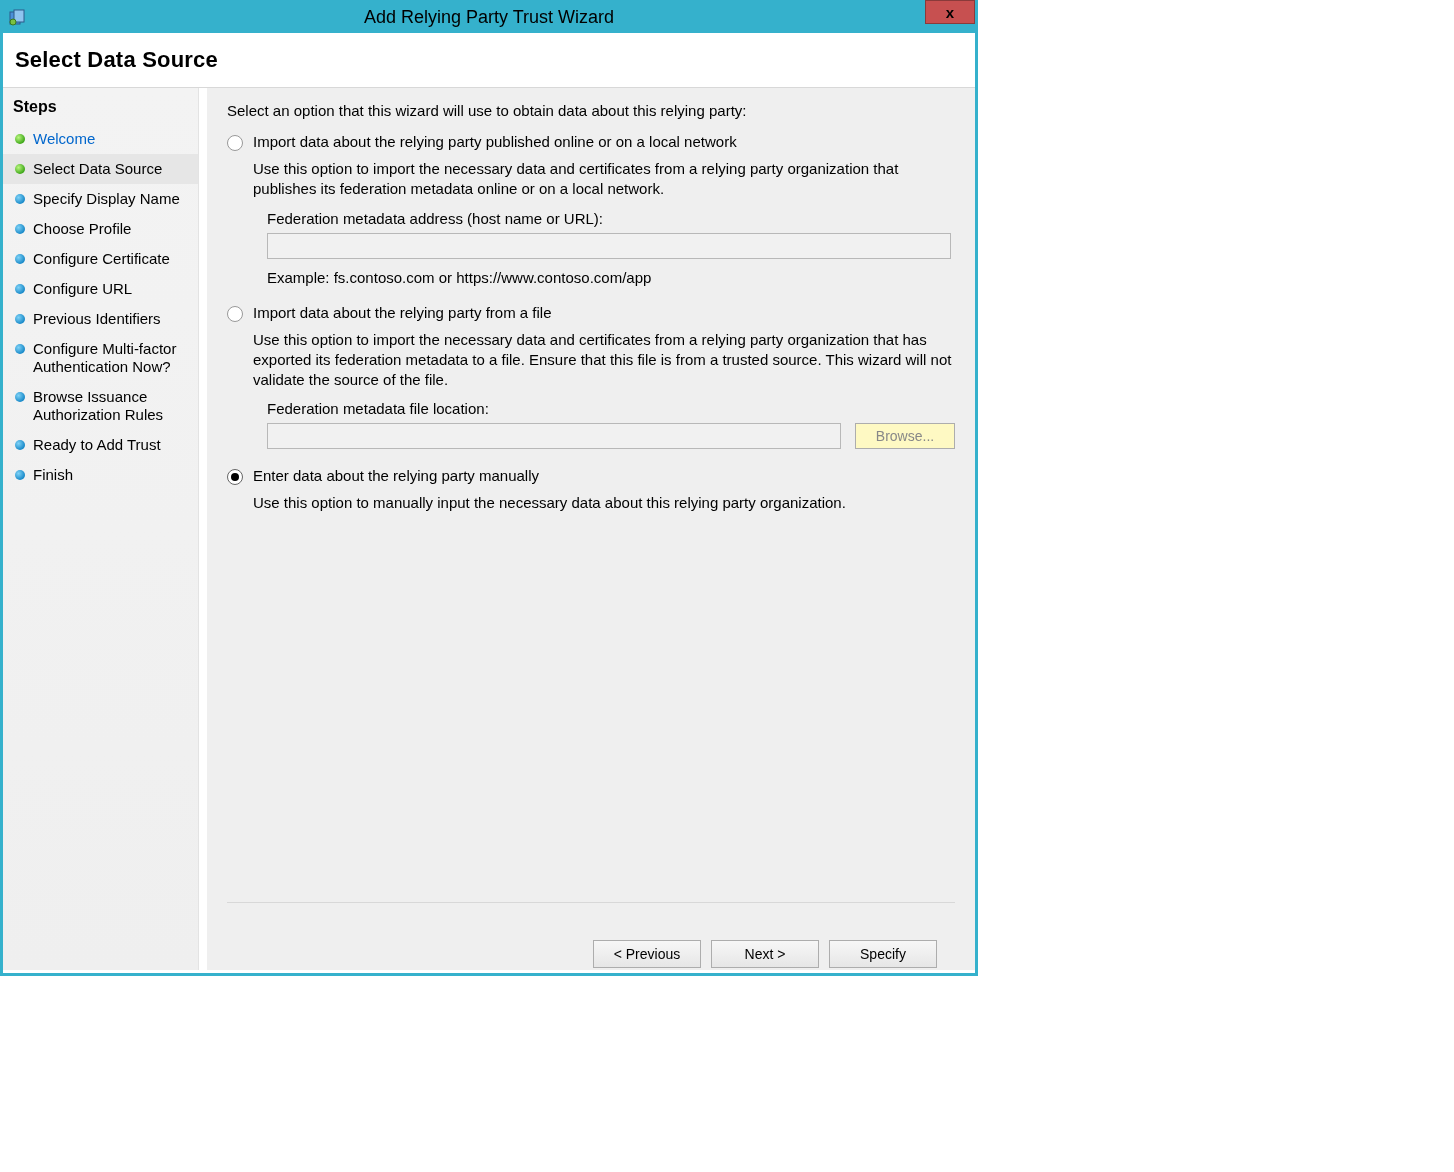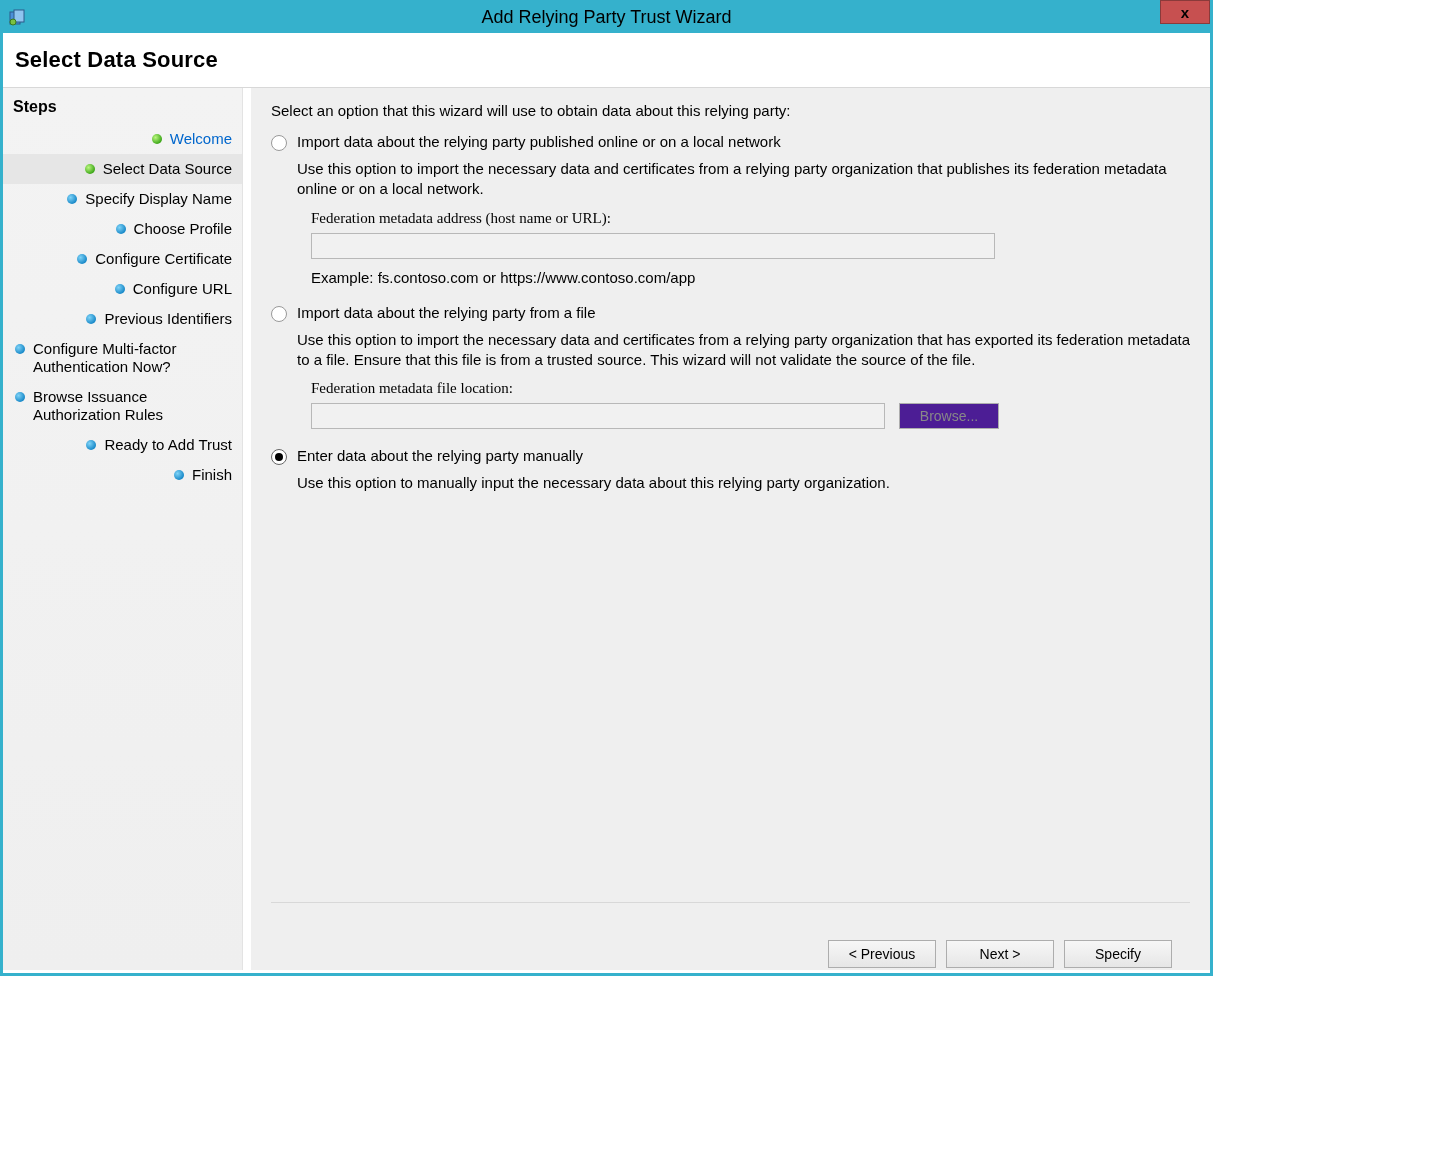--- a/index.html
+++ b/index.html
@@ -1,51 +1,51 @@
 <!DOCTYPE html>
 <html><head>
 <meta charset="utf-8">
 <style>
   * { box-sizing: border-box; }
   html, body { margin: 0; padding: 0; font-family: "Segoe UI", Tahoma, sans-serif; font-size: 15px; color: #000; }
-  .window { width: 1213px; height: 976px; margin: 0; border: 3px solid #35b1cc; background: #fff; position: relative; }
+  .window { width: 978px; height: 976px; margin: 0; border: 3px solid #35b1cc; background: #fff; position: relative; }
   .titlebar { height: 30px; background: #35b1cc; display: flex; align-items: center; position: relative; }
   .titlebar .app-icon { width: 18px; height: 18px; margin-left: 6px; display:inline-block; }
   .titlebar .title { position:absolute; left:0; right:0; text-align:center; color:#000; font-size:18px; top:4px; pointer-events:none;}
   .close-btn { position:absolute; right:0; top:-3px; width:50px; height:24px; background:#c75050; color:#000; display:flex; align-items:center; justify-content:center; border:1px solid #8a3a3a; cursor:pointer;}
   .heading-band { background:#fff; padding: 14px 0 14px 12px; }
   .heading-band h1 { margin:0; font-size:22px; font-weight:bold; letter-spacing:0.2px; font-family: Arial, sans-serif;}
   .divider-h { height:1px; background:#d8d8d8; }
   .body { display:flex; height: calc(100% - 30px - 58px); gap: 8px; }
   .sidebar { width: 240px; background:#f0f0f0; background: linear-gradient(#f3f3f3,#efefef); padding: 8px 0; border-right:1px solid #e3e3e3;}
   .sidebar .steps-label { font-weight:bold; font-size:16px; padding: 2px 10px 8px 10px;}
-  .step-item { display:flex; align-items:flex-start; gap:8px; padding:6px 10px 6px 12px; font-size:15px; line-height:1.2; color:#000;justify-content:flex-end;}
+  .step-item { display:flex; align-items:flex-start; gap:8px; padding:6px 10px 6px 12px; font-size:15px; line-height:1.2; color:#000;}
   .step-item.link { color:#0066cc; }
   .step-item.current { background:#e6e6e6; }
   .step-bullet { width:10px; height:10px; border-radius:50%; margin-top:4px; flex-shrink:0; background: radial-gradient(circle at 35% 35%, #7fd3f7, #1a8ac9 70%); }
   .step-bullet.green { background: radial-gradient(circle at 35% 35%, #baf77f, #3fa81a 70%);}
   .main { flex:1; background:#efefef; padding: 10px 20px 14px 20px; display:flex; flex-direction:column; position:relative;}
   .main-inner { flex:1; overflow:auto; }
   .instr { margin: 4px 0 14px 0;}
   .option { margin-bottom: 18px;}
   .opt-head { display:flex; align-items:flex-start; gap:10px;}
   .radio { width:16px; height:16px; border:1px solid #666; border-radius:50%; margin-top:2px; flex-shrink:0; background:#fff; display:flex; align-items:center; justify-content:center; cursor:pointer;}
   .radio.disabled { border-color:#999;}
   .radio .dot { width:8px; height:8px; border-radius:50%; background:#000; display:none;}
   .radio.checked .dot { display:block;}
   .opt-title { font-size:15px;}
   .opt-desc { margin: 8px 0 10px 26px; color:#000; line-height:1.35;}
   .field-block { margin-left: 40px; margin-bottom:6px;}
-  .field-label { margin-bottom:6px;font-family:Liberation Serif, serif;}
+  .field-label { margin-bottom:6px;}
   .text-input { width: 684px; height:26px; border:1px solid #b8b8b8; background:#f4f4f4; padding:2px 4px; font-size:14px;}
   .text-input.disabled { background:#f1f1f1; color:#888;}
   .example { margin-top:10px;}
   .file-row { display:flex; align-items:center; gap:14px;}
   .file-row .text-input { width: 574px;}
-  .browse-btn { width:100px; height:26px; border:1px solid #adadad; background:#4c1d95; color:#888; font-size:14px; cursor:default;}
+  .browse-btn { width:100px; height:26px; border:1px solid #adadad; background:#fef9c3; color:#888; font-size:14px; cursor:default;}
   .footer { height: 54px; border-top:1px solid #d8d8d8; display:flex; align-items:center; justify-content:flex-end; gap:10px; padding-right:18px;}
   .btn { width:108px; height:28px; border:1px solid #adadad; background: linear-gradient(#f7f7f7,#e6e6e6); font-size:14px; cursor:pointer;margin-top:48px;}
 </style>
 </head>
 <body>
 
 <div class="window">
 
   <div class="titlebar">
     <span class="app-icon">

